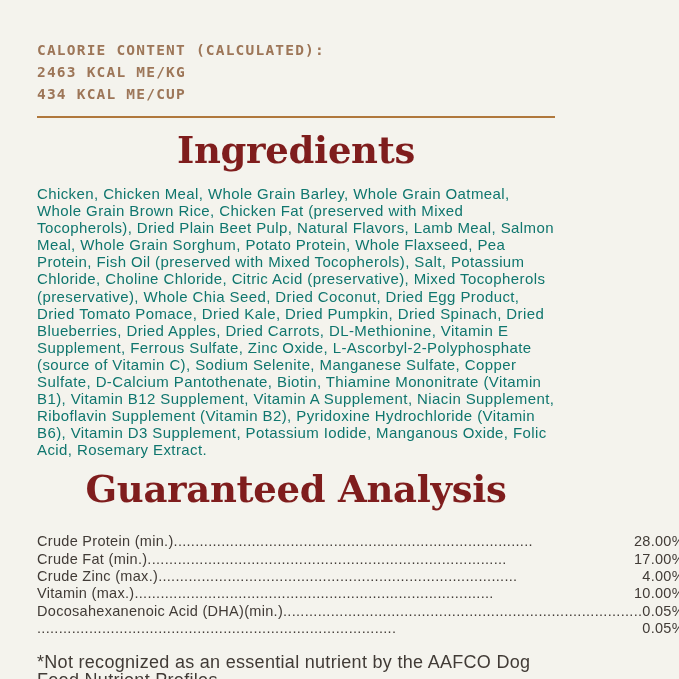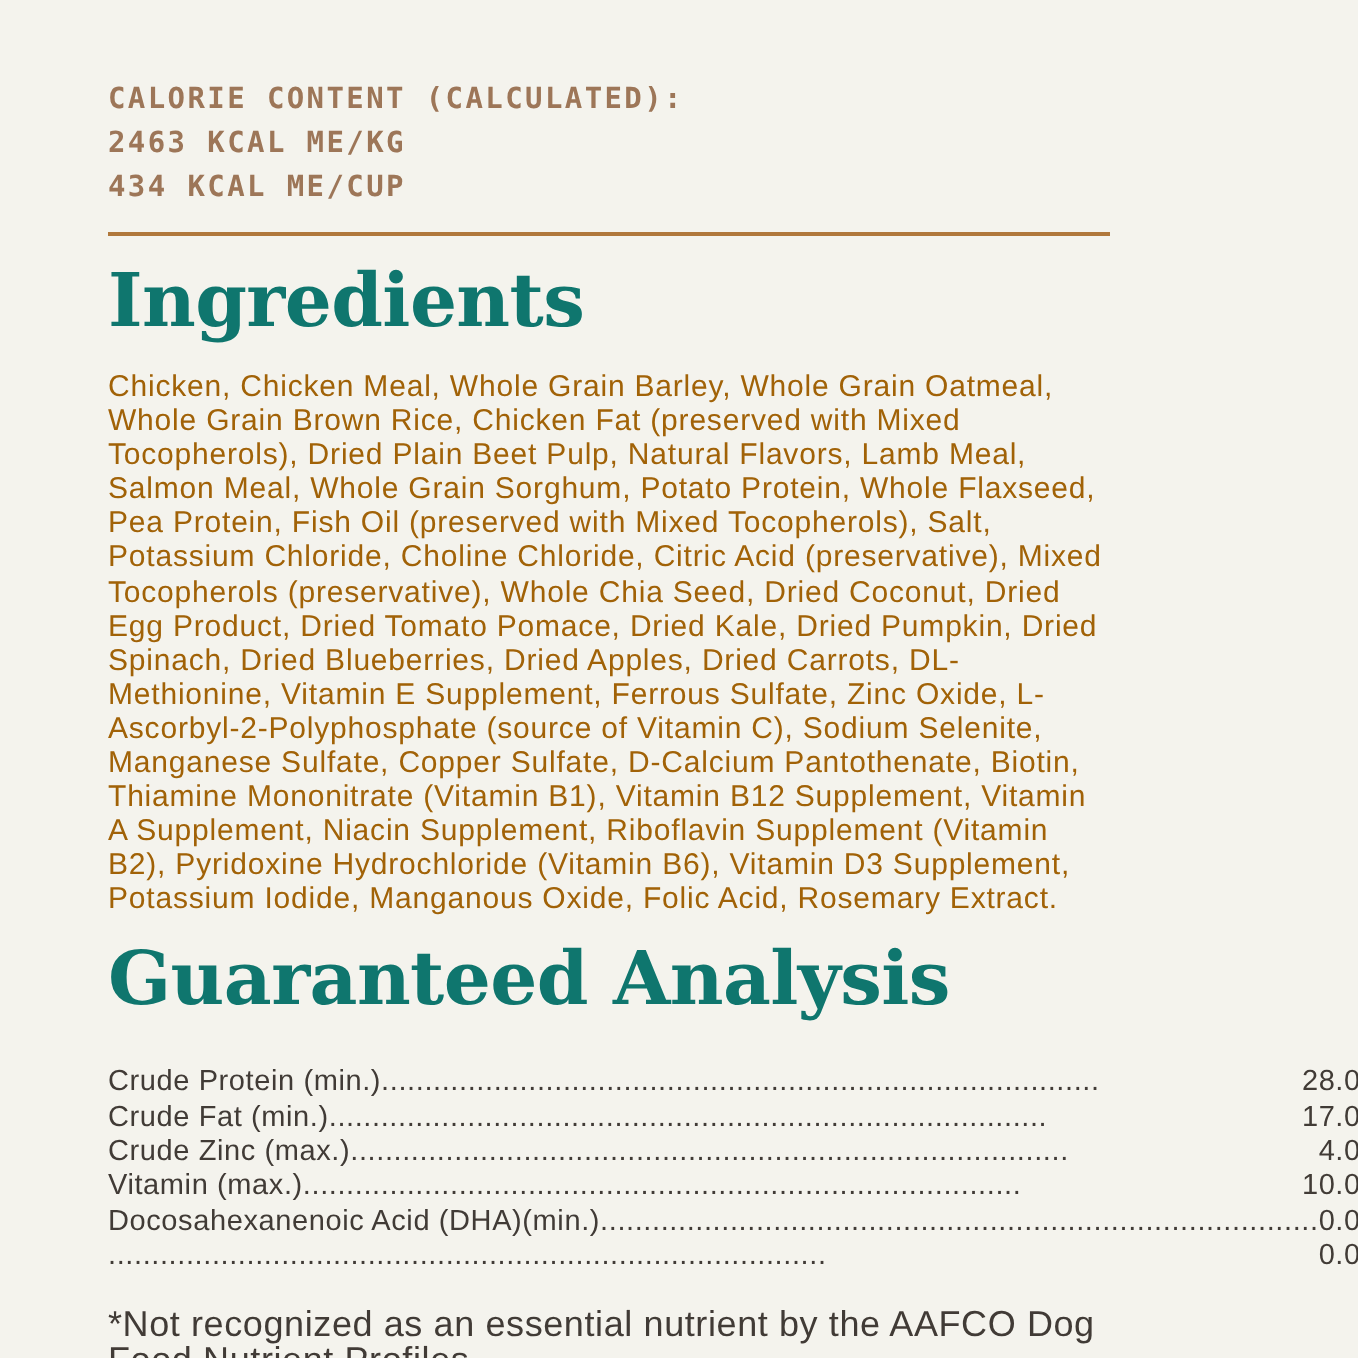--- a/index.html
+++ b/index.html
@@ -5,21 +5,21 @@
   * { margin: 0; padding: 0; box-sizing: border-box; }
   html, body {
     width: 679px; height: 679px;
     background: #f4f3ed;
     font-family: "Liberation Sans", sans-serif;
     color: #413b36;
     overflow: hidden;
   }
   .page {
     width: 590px; height: 679px;
-    padding: 39px 35px 0 54px;
+    padding: 39px 35px 0 37px;
   }
   
   .calorie-block {
     font-family: "DejaVu Sans Mono", monospace;
     font-weight: 700;
     font-size: 14.5px;
     line-height: 22px;
     letter-spacing: 1.2px;
     color: #9d7658;
   }
@@ -28,31 +28,32 @@
     height: 2px;
     background: #b0783c;
     margin-top: 11px;
   }
   
   .heading {
     font-family: "DejaVu Serif", "Liberation Serif", serif;
     font-weight: 700;
     font-size: 37px;
     line-height: 1.08;
-    color: #0f766e;
+    color: #7f1d1d;
     margin-top: 13px;
     letter-spacing: -0.3px;
+    text-align: center;
   }
   
   .ingredients-text {
     margin-top: 14px;
     font-size: 15px;
     line-height: 17.1px;
     letter-spacing: 0.4px;
-    color: #a16207;
+    color: #0f766e;
   }
   
   .analysis-heading { margin-top: 12px; }
   .analysis-columns {
     margin-top: 23px;
     display: grid;
     grid-template-columns: 1fr 1fr;
     column-gap: 18px;
   }
   .analysis-row {

